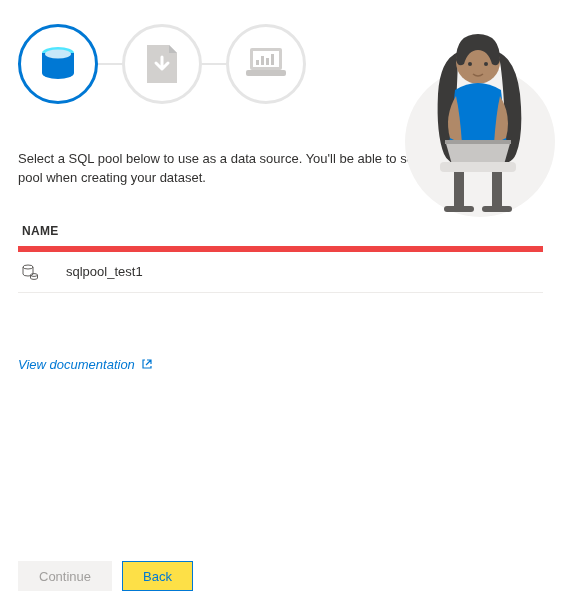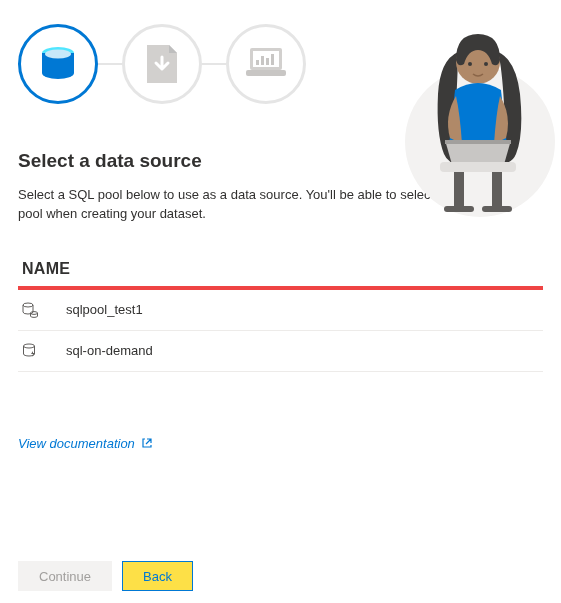--- a/index.html
+++ b/index.html
@@ -51,26 +51,26 @@
     margin-bottom: 14px;
   }
   .desc {
     font-size: 13px;
     color: #323130;
     line-height: 1.45;
     max-width: 510px;
     margin-bottom: 28px;
   }
   .col-header {
-    font-size: 16px;
+    font-size: 12px;
     font-weight: 600;
     letter-spacing: 0.3px;
     color: #323130;
     padding: 8px 4px;
-    border-bottom: 4px solid #ef4444;
+    border-bottom: 6px solid #ef4444;
   }
   .row {
     display: flex;
     align-items: center;
     gap: 28px;
     padding: 12px 4px;
     border-bottom: 1px solid #edebe9;
     font-size: 13px;
     color: #323130;
   }
@@ -166,43 +166,34 @@
     <path d="M45 128 h66 v4 h-66 Z" fill="#a19f9d"></path>
     <rect x="54" y="156" width="10" height="40" fill="#605e5c"></rect>
     <rect x="92" y="156" width="10" height="40" fill="#605e5c"></rect>
     <rect x="44" y="194" width="30" height="6" rx="3" fill="#605e5c"></rect>
     <rect x="82" y="194" width="30" height="6" rx="3" fill="#605e5c"></rect>
     <rect x="40" y="150" width="76" height="10" rx="4" fill="#e1dfdd"></rect>
   </svg>
 </div>
 
 <div class="content">
-  <h2>Select a data source</h2>
   <p class="desc">Select a SQL pool below to use as a data source. You'll be able to select tables from this pool when creating your dataset.</p>
 
   <div class="col-header">NAME</div>
 
   <div class="row">
     <svg class="row-icon" viewBox="0 0 16 16">
       <ellipse cx="6" cy="3" rx="5" ry="2" fill="none" stroke="#605e5c" stroke-width="1"></ellipse>
       <path d="M1 3 v7 a5 2 0 0 0 10 0 V3" fill="none" stroke="#605e5c" stroke-width="1"></path>
       <ellipse cx="12" cy="11" rx="3.5" ry="1.4" fill="none" stroke="#605e5c" stroke-width="1"></ellipse>
       <path d="M8.5 11 v3 a3.5 1.4 0 0 0 7 0 v-3" fill="none" stroke="#605e5c" stroke-width="1"></path>
     </svg>
     <span>sqlpool_test1</span>
   </div>
 
-  <div class="row">
-    <svg class="row-icon" viewBox="0 0 16 16">
-      <ellipse cx="7" cy="3" rx="5.5" ry="2" fill="none" stroke="#605e5c" stroke-width="1"></ellipse>
-      <path d="M1.5 3 v8 a5.5 2 0 0 0 11 0 V3" fill="none" stroke="#605e5c" stroke-width="1"></path>
-      <path d="M11 8 l-2 3 h2 l-1 3 l3-4 h-2 Z" fill="#605e5c"></path>
-    </svg>
-    <span>sql-on-demand</span>
-  </div>
 </div>
 
 <a href="#" class="doclink">
   <span>View documentation</span>
   <svg width="12" height="12" viewBox="0 0 12 12">
     <path d="M4 2 h-2 v8 h8 v-2 M6 2 h4 v4 M10 2 l-5 5" fill="none" stroke="#0078d4" stroke-width="1.2"></path>
   </svg>
 </a>
 
 <div class="footer">

